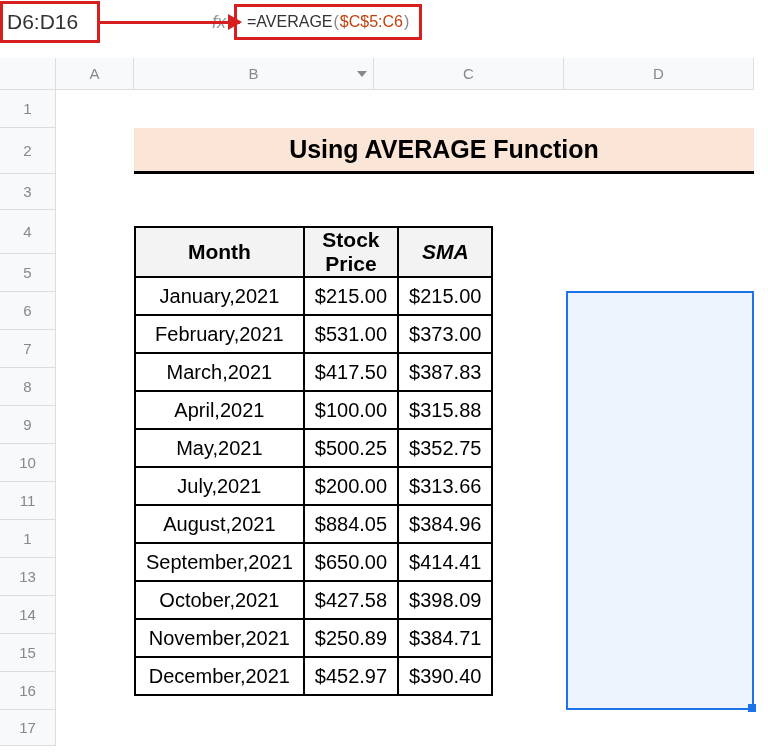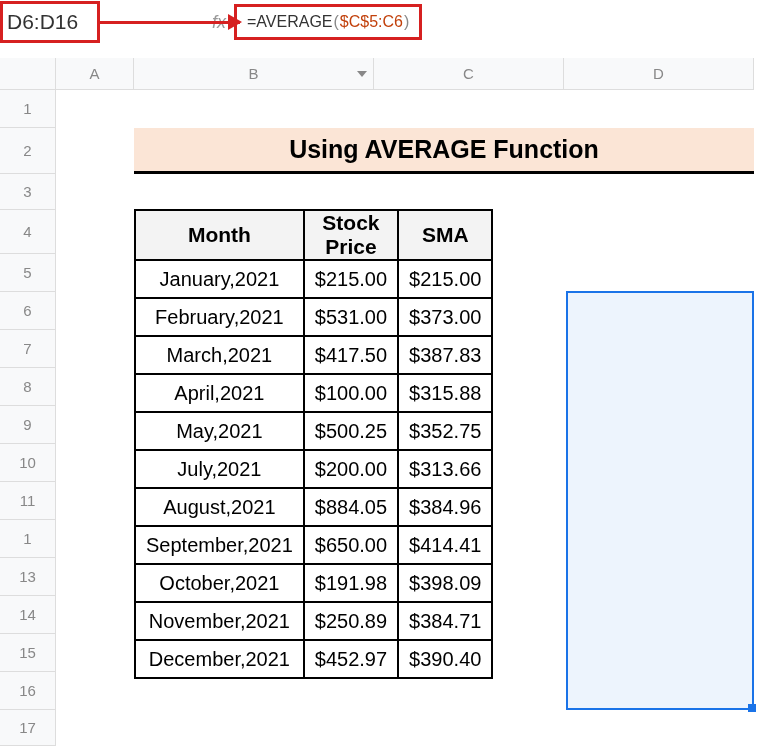--- a/index.html
+++ b/index.html
@@ -142,41 +142,41 @@
       display: flex;
       align-items: center;
       justify-content: center;
       font-weight: bold;
       font-size: 25px;
       color: #000;
     }
     .data-table {
       position: absolute;
       left: 78px;
-      top: 119px;
+      top: 136px;
       border-collapse: collapse;
     }
     .data-table th {
       border: 2px solid #000;
       background: #f3f3f3;
       font-size: 21px;
       font-weight: bold;
       height: 44px;
       padding: 0 10px;
     }
     .data-table td {
       border: 2px solid #000;
       font-size: 20px;
       height: 38px;
       text-align: center;
       padding: 0 10px;
     }
     .th-month { width: 240px; }
     .th-price { width: 190px; }
-    .th-sma { width: 190px; }
+    .th-sma { width: 190px; font-style: italic; }
     .selection-overlay {
       position: absolute;
       left: 510px;
       top: 201px;
       width: 188px;
       height: 419px;
       border: 2px solid #1a73e8;
       background: rgba(26,115,232,0.08);
       pointer-events: none;
     }
@@ -286,21 +286,21 @@
             <td>$884.05</td>
             <td>$384.96</td>
           </tr>
           <tr>
             <td>September,2021</td>
             <td>$650.00</td>
             <td>$414.41</td>
           </tr>
           <tr>
             <td>October,2021</td>
-            <td>$191.98</td>
+            <td>$427.58</td>
             <td>$398.09</td>
           </tr>
           <tr>
             <td>November,2021</td>
             <td>$250.89</td>
             <td>$384.71</td>
           </tr>
           <tr>
             <td>December,2021</td>
             <td>$452.97</td>

